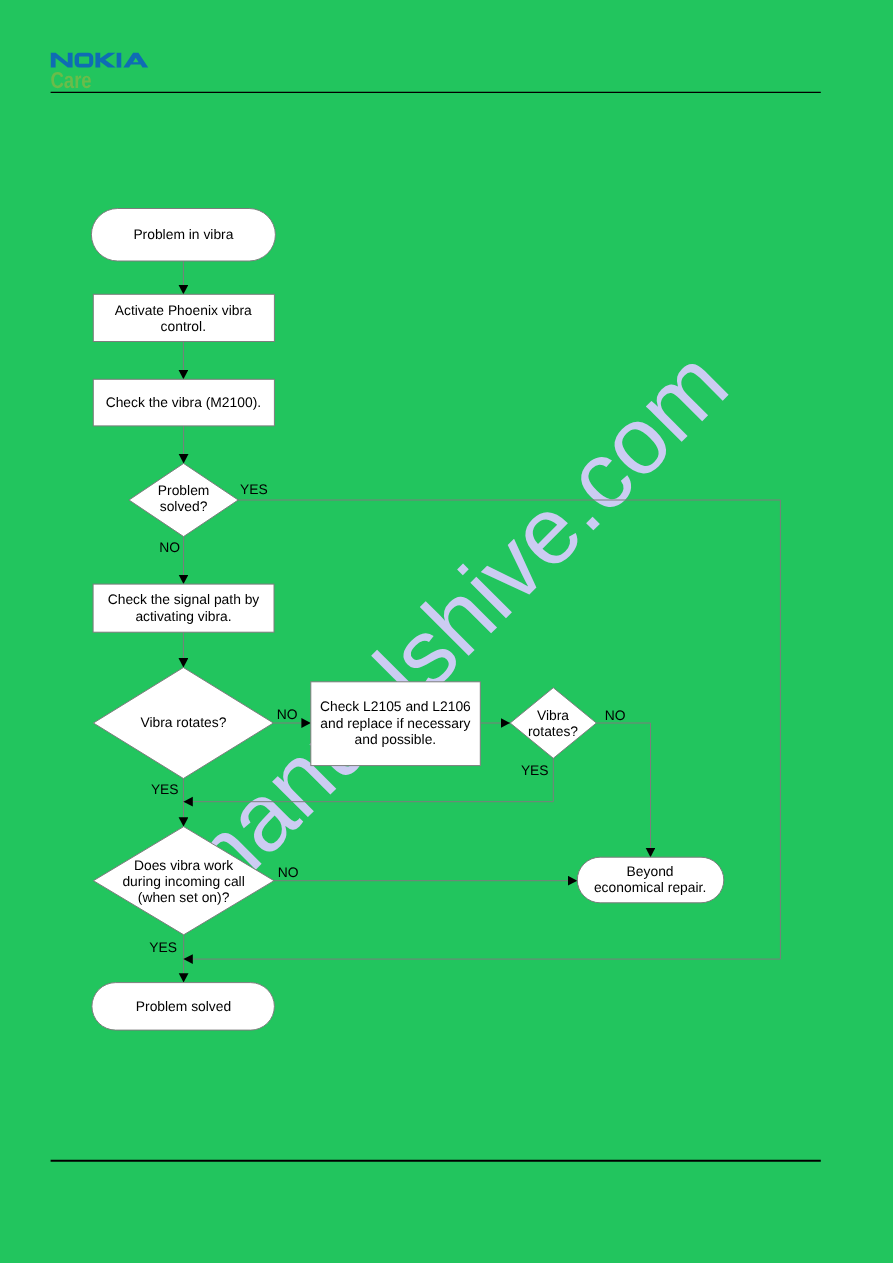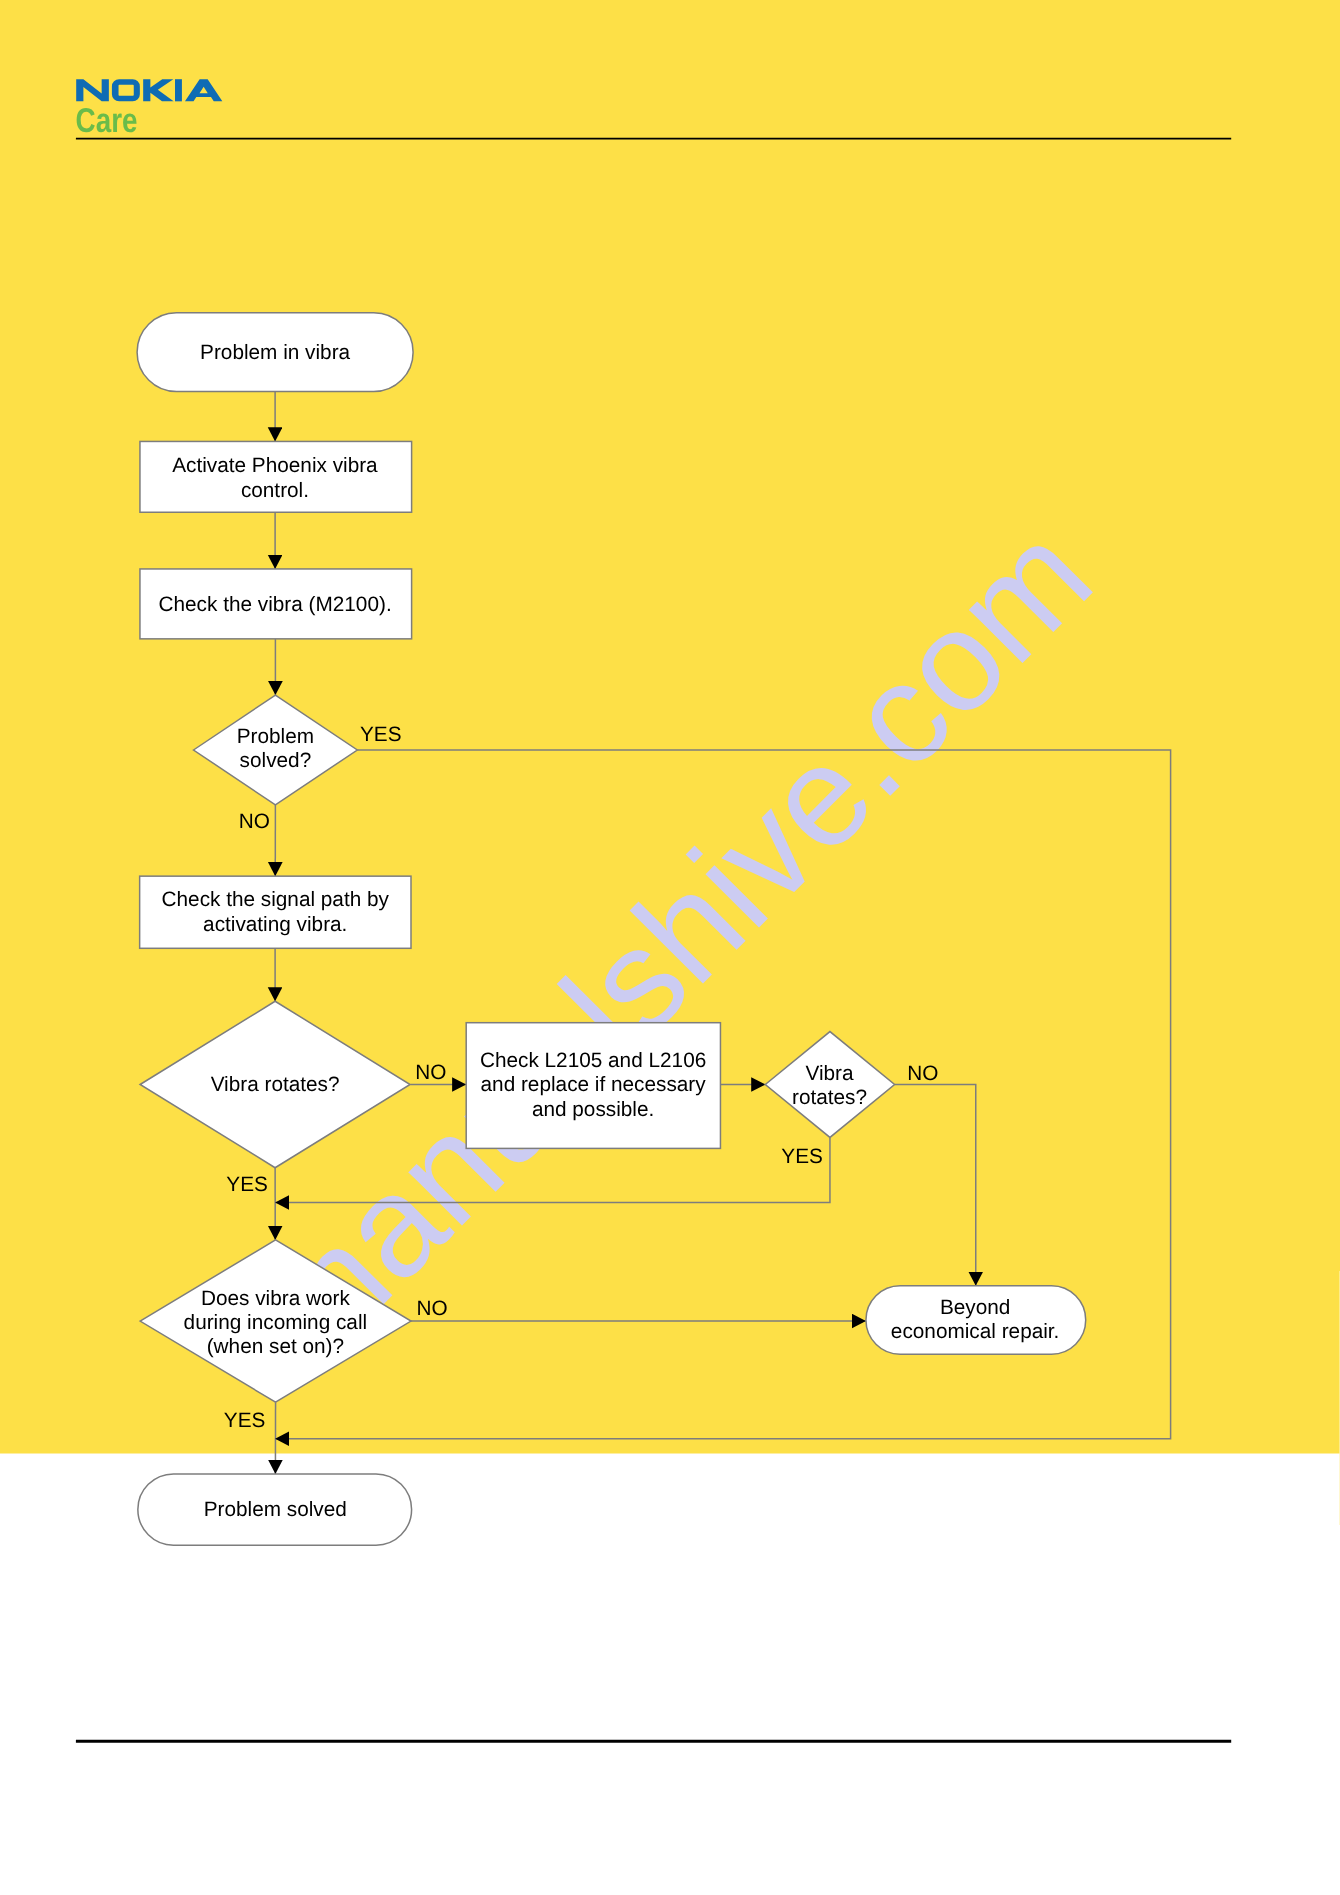--- a/index.html
+++ b/index.html
@@ -1,18 +1,18 @@
 <!DOCTYPE html>
 <html><head>
 <meta charset="utf-8">
 <title>Nokia Care Service Manual Page</title>
 <style>
   html,body{margin:0;padding:0;background:#ffffff;}
   body{width:893px;height:1263px;font-family:"Liberation Sans",sans-serif;overflow:hidden;}
-  .page{position:relative;width:893px;height:969px;background:#fde047;text-align:center;}
+  .page{position:relative;width:893px;height:1263px;background:#22c55e;text-align:center;}
   svg{display:block;}
   #flowsvg{position:absolute;left:0;top:0;}
   #wm{position:absolute;left:0;top:0;}
   .hdr{position:absolute;left:0;top:0;}
   text{font-family:"Liberation Sans",sans-serif;}
   *{-webkit-font-smoothing:antialiased;text-rendering:geometricPrecision;}
 </style>
 </head>
 <body>
 

